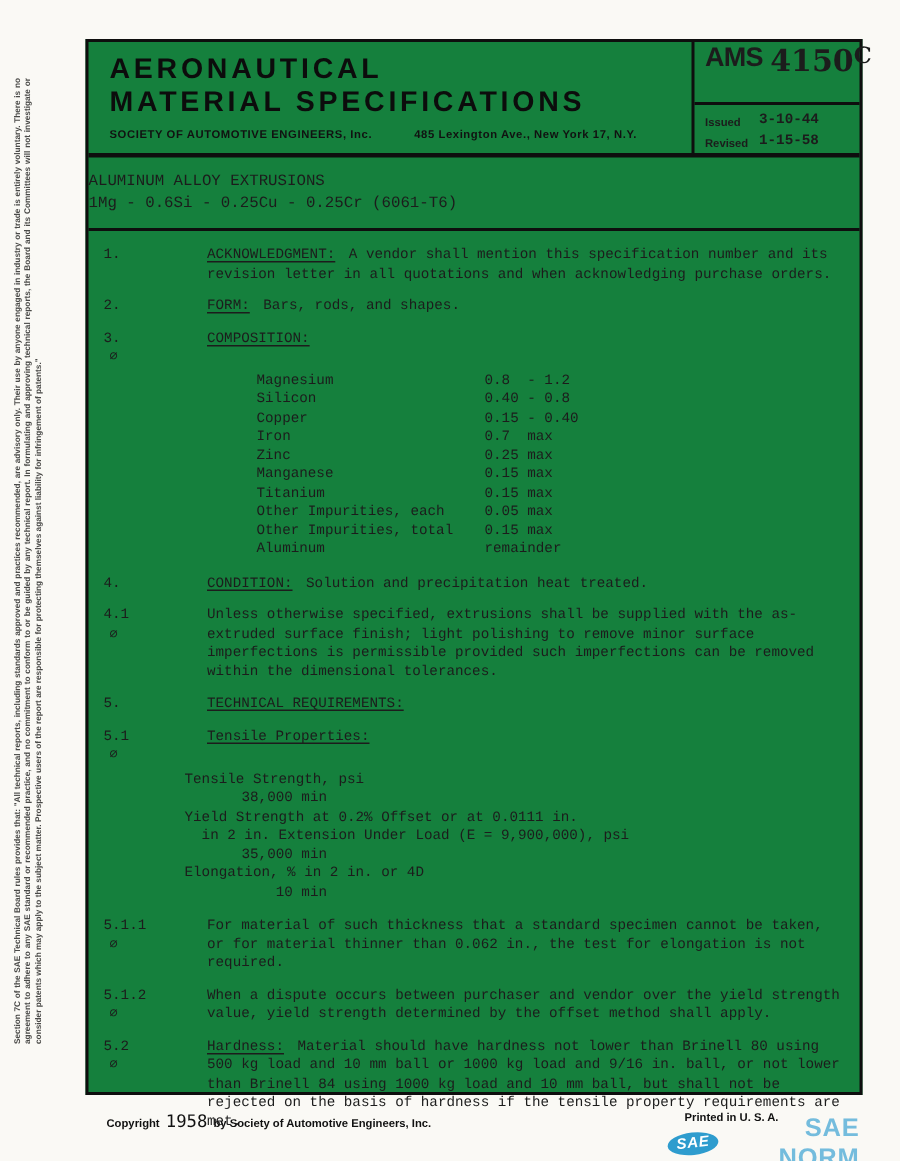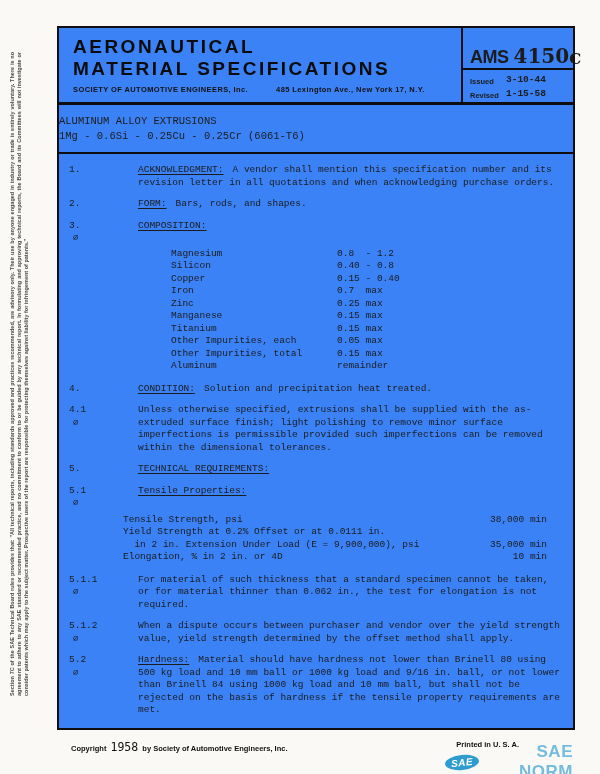--- a/index.html
+++ b/index.html
@@ -5,54 +5,54 @@
   html,body{margin:0;padding:0;background:#e9e7e2;}
   .page{position:relative;width:600px;height:774px;background:#faf9f5;overflow:hidden;
         font-family:"Liberation Mono",monospace;color:#1c1c1c;}
   
   .margin-note{position:absolute;left:9px;top:696px;width:644px;
         transform:rotate(-90deg);transform-origin:0 0;
         font-family:"Liberation Sans",sans-serif;font-weight:bold;
         font-size:5.5px;line-height:7px;color:#4a4a48;text-align:justify;}
   
   .frame{position:absolute;left:57px;top:26px;width:518px;height:704px;
-        border:2.5px solid #0e0e0e;background:#3b82f6;box-sizing:border-box;}
+        border:2.5px solid #0e0e0e;background:#15803d;box-sizing:border-box;}
   .header-row{display:flex;border-bottom:3px solid #0e0e0e;height:74px;}
   .header-left{flex:1;padding:8px 0 0 14px;}
   .h-title1,.h-title2{font-family:"Liberation Sans",sans-serif;font-weight:bold;
         font-size:19px;letter-spacing:2.5px;color:#0c0c0c;line-height:22px;}
   .h-society{margin-top:5px;font-family:"Liberation Sans",sans-serif;font-weight:bold;
         font-size:7.5px;letter-spacing:.4px;color:#111;}
   .h-society .addr{margin-left:28px;margin-top:42px;}
   .header-right{width:112px;border-left:2.5px solid #0e0e0e;display:flex;flex-direction:column;box-sizing:border-box;}
-  .ams-cell{height:40px;border-bottom:2.5px solid #0e0e0e;display:flex;align-items:flex-end;padding-left:7px;}
+  .ams-cell{height:40px;border-bottom:2.5px solid #0e0e0e;display:flex;align-items:flex-start;padding-left:7px;}
   .ams-prefix{font-family:"Liberation Sans",sans-serif;font-weight:900;font-size:18px;letter-spacing:-0.5px;}
   .ams-num{font-family:"DejaVu Serif",serif;font-weight:bold;font-size:20px;margin-left:5px;}
   .ams-rev{font-family:"DejaVu Serif",serif;font-weight:bold;font-size:15px;}
   .dates-cell{flex:1;padding:4px 0 0 7px;}
   .date-row{display:flex;line-height:12px;}
   .date-label{font-family:"Liberation Sans",sans-serif;font-weight:bold;font-size:7.5px;width:36px;padding-top:2px;}
   .date-val{font-size:9.5px;font-weight:bold;}
   
   .title-block{padding:9px 0 8px 0;font-size:10.5px;line-height:15px;
         border-bottom:2.5px solid #0e0e0e;}
   
   .body-block{padding:10px 8px 0 8px;font-size:9.5px;line-height:12.5px;}
   .sec{display:flex;margin-bottom:9px;}
   .sec-num{width:42px;flex:none;padding-left:2px;}
   .sec-marker{padding-left:4px;font-size:9px;}
   .sec-text{flex:1;padding-right:4px;margin-left:27px;}
   .sec-head{text-decoration:underline;text-underline-offset:2px;}
   .sec-head:not(:empty){margin-right:9px;}
   .comp-table{margin:3px 0 10px 0;}
   .comp-row{display:flex;padding-left:104px;}
-  .comp-el{width:166px;flex:none;white-space:pre;}
+  .comp-el{width:152px;flex:none;white-space:pre;}
   .comp-val{white-space:pre;}
   .tens-table{margin:0 0 10px 0;padding-left:56px;}
-  .tens-row{display:flex;}
+  .tens-row{display:flex;flex-direction:column;}
   .tens-label{flex:1;white-space:pre;}
   .tens-val{width:95px;flex:none;text-align:right;padding-right:18px;white-space:pre;}
   
   .footer{position:absolute;left:57px;top:740px;width:518px;height:30px;}
   .copyright{position:absolute;left:14px;top:0;font-family:"Liberation Sans",sans-serif;
         font-weight:bold;font-size:7.5px;color:#111;}
   .c-year{font-family:"DejaVu Sans Mono",monospace;font-size:11.5px;font-weight:normal;margin:0 2px;}
   .printed-wrap{position:absolute;right:0;top:0;width:130px;height:30px;}
   .watermark{position:absolute;right:2px;top:2px;width:128px;text-align:right;}
   .wm-row{display:flex;align-items:center;justify-content:flex-end;}

